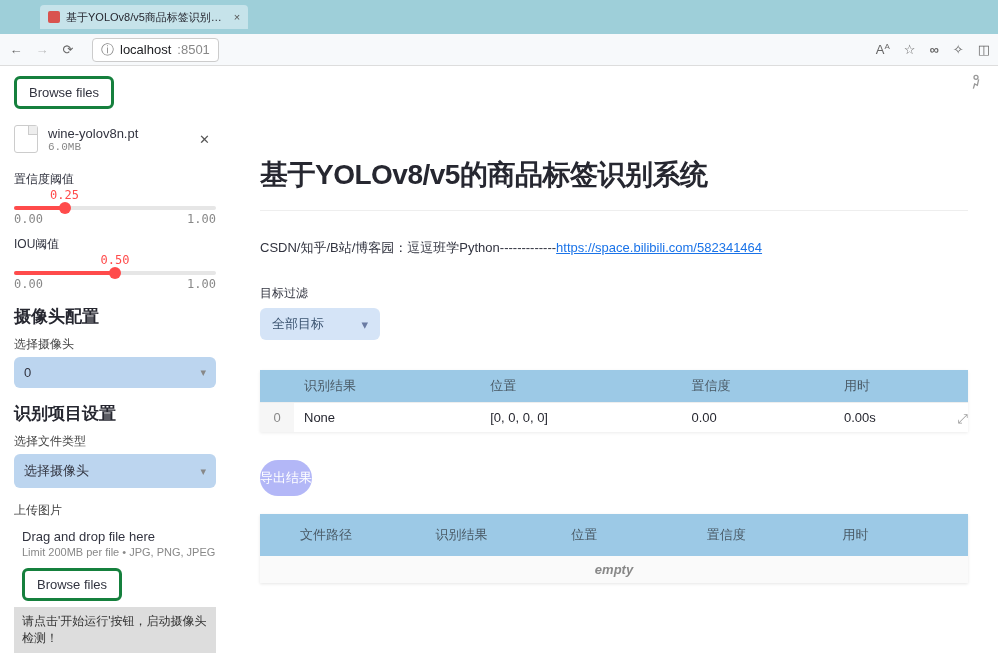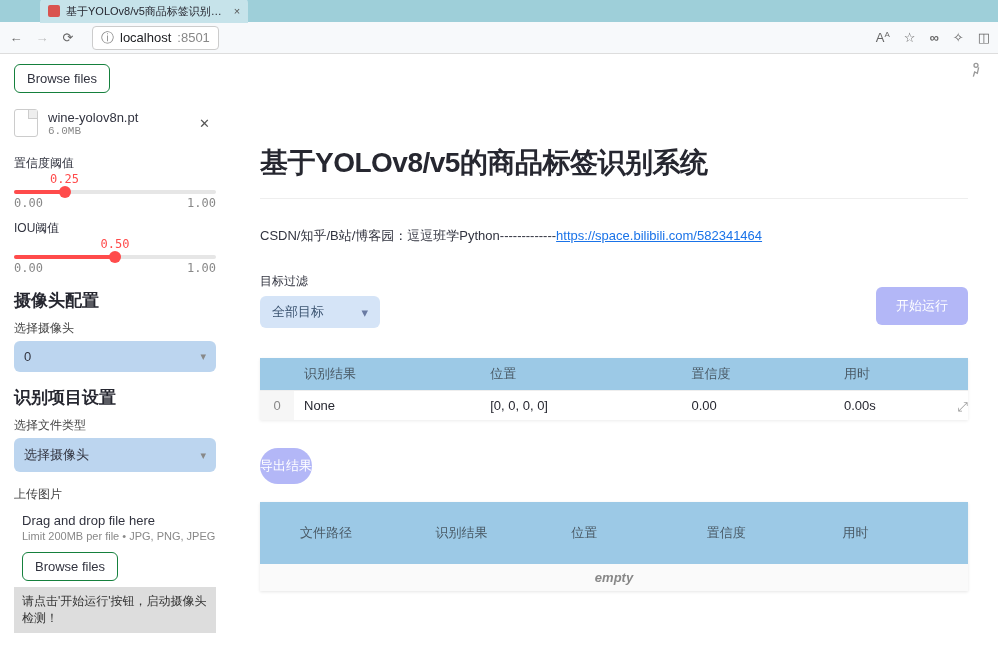--- a/index.html
+++ b/index.html
@@ -1,37 +1,37 @@
 <!DOCTYPE html>
 <html><head>
 <meta charset="utf-8">
 <style>
 * { box-sizing: border-box; margin: 0; padding: 0; }
 body { font-family: -apple-system, "Segoe UI", sans-serif; font-size: 14px; color: #262730; background: #fff; overflow: hidden; width: 998px; height: 655px; }
 
 
-.browser-bar { height: 22px; background: #9ecfd9; display: flex; align-items: center; font-size: 11px; }
+.browser-bar { height: 34px; background: #9ecfd9; display: flex; align-items: center; font-size: 11px; }
 .browser-tab { height: 24px; background: #c6e3ea; display: flex; align-items: center; padding: 0 8px; margin-left: 40px; border-radius: 4px 4px 0 0; gap: 6px; }
 .tab-favicon { width: 12px; height: 12px; background: #d9534f; border-radius: 2px; }
 .tab-close { margin-left: 6px; color: #555; }
 .nav-bar { height: 32px; background: #f7f9fb; border-bottom: 1px solid #ddd; display: flex; align-items: center; padding: 0 8px; gap: 10px; font-size: 13px; color: #555; }
 .nav-icon { width: 16px; text-align: center; color: #666; }
 .address-box { flex: 0 0 auto; display: flex; align-items: center; gap: 6px; background: #fff; border: 1px solid #ccc; border-radius: 4px; padding: 2px 8px; height: 24px; margin-left: 6px;}
 .address-box .host { color: #202124; }
 .nav-spacer { flex: 1; }
 .nav-right { display: flex; align-items: center; gap: 14px; color: #666; font-size: 13px; }
 
 
 .page { display: flex; height: calc(655px - 58px); position: relative; }
 .sidebar { width: 230px; padding: 10px 14px 10px 14px; overflow-y: auto; font-size: 13px; }
 .main { flex: 1; padding: 20px 30px 10px 30px; overflow-y: auto; position: relative; }
 .st-runner { position: absolute; top: 8px; right: 14px; color: #888; }
 
 
-.btn-browse { border: 1px solid #15803d; background: #fff; border-radius: 6px; padding: 6px 12px; font-size: 13px; color: #31333f; cursor: pointer; }
+.btn-browse { border: 3px solid #15803d; background: #fff; border-radius: 6px; padding: 6px 12px; font-size: 13px; color: #31333f; cursor: pointer; }
 .file-item { display: flex; align-items: center; gap: 10px; margin: 16px 0 18px 0; }
 .file-icon { width: 24px; height: 28px; border: 1px solid #ccc; border-radius: 3px; position: relative; }
 .file-icon::after { content:""; position:absolute; top:0; right:0; width:8px; height:8px; background:#eee; border-left:1px solid #ccc; border-bottom:1px solid #ccc; }
 .file-meta .name { font-size: 13px; color: #31333f; }
 .file-meta .size { font-size: 11px; color: #888; font-family: Liberation Mono, monospace; }
 .file-x { color: #555; margin-left: auto; margin-right: 6px; cursor:pointer; }
 
 .slider-label { font-size: 12px; color: #31333f; margin-top: 4px; }
 .slider-value { text-align: center; font-size: 12px; color: #ff4b4b; font-family: monospace; position: relative; height: 14px; }
 .slider-value span { position: absolute; transform: translateX(-50%); }
@@ -70,21 +70,21 @@
 .tbl { width: 100%; border-collapse: collapse; font-size: 13px; box-shadow: 0 1px 3px rgba(0,0,0,0.08); }
 .tbl th { background: #9cc9e6; color: #4a5a66; font-weight: 400; text-align: left; padding: 7px 10px; font-size: 13px; }
 .tbl th:first-child, .tbl td:first-child { width: 34px; color: #888; background: #f6f6f6; text-align: center; }
 .tbl th:first-child { background: #9cc9e6; }
 .tbl td { padding: 7px 10px; border-top: 1px solid #eee; }
 
 .btn-export { background: #b3b7f7; color: #fff; border: none; border-radius: 18px; padding: 9px 0; font-size: 13px; margin: 28px 0 18px 0; cursor:pointer; }
 
 .tbl2-wrap { box-shadow: 0 1px 3px rgba(0,0,0,0.1); }
 .tbl2-head { display: flex; background: #9cc9e6; color: #4a5a66; font-size: 13px; }
-.tbl2-head > div { padding: 22px 10px; flex:1; }
+.tbl2-head > div { padding: 12px 10px; flex:1; }
 .tbl2-head > div:first-child { width: 30px; flex: 0 0 30px; }
 .tbl2-empty { text-align: center; font-style: italic; color: #888; padding: 6px 0; font-size: 13px; background: #fafafa; font-weight: bold; }
 
 .fullscreen-icon { position: absolute; right: 30px; top: 345px; color: #999; font-size: 13px; }
 </style>
 </head>
 <body>
 
 <div class="browser-bar">
   <div class="browser-tab">
@@ -193,23 +193,20 @@
 
     <div class="row-controls">
       <div>
         <div class="ctl-label">目标过滤</div>
         <div class="select-sm">
           <span>全部目标</span>
           <span class="chev" style="color:#6a7ba3">▾</span>
         </div>
       </div>
       <div style="flex:1"></div>
-      <div style="padding-top:14px">
-        <button class="btn-run">开始运行</button>
-      </div>
     </div>
 
     <span class="fullscreen-icon">⤢</span>
 
     <table class="tbl">
       <thead>
           <tr id="t1head">
             <th></th>
             <th>识别结果</th>
             <th>位置</th>

